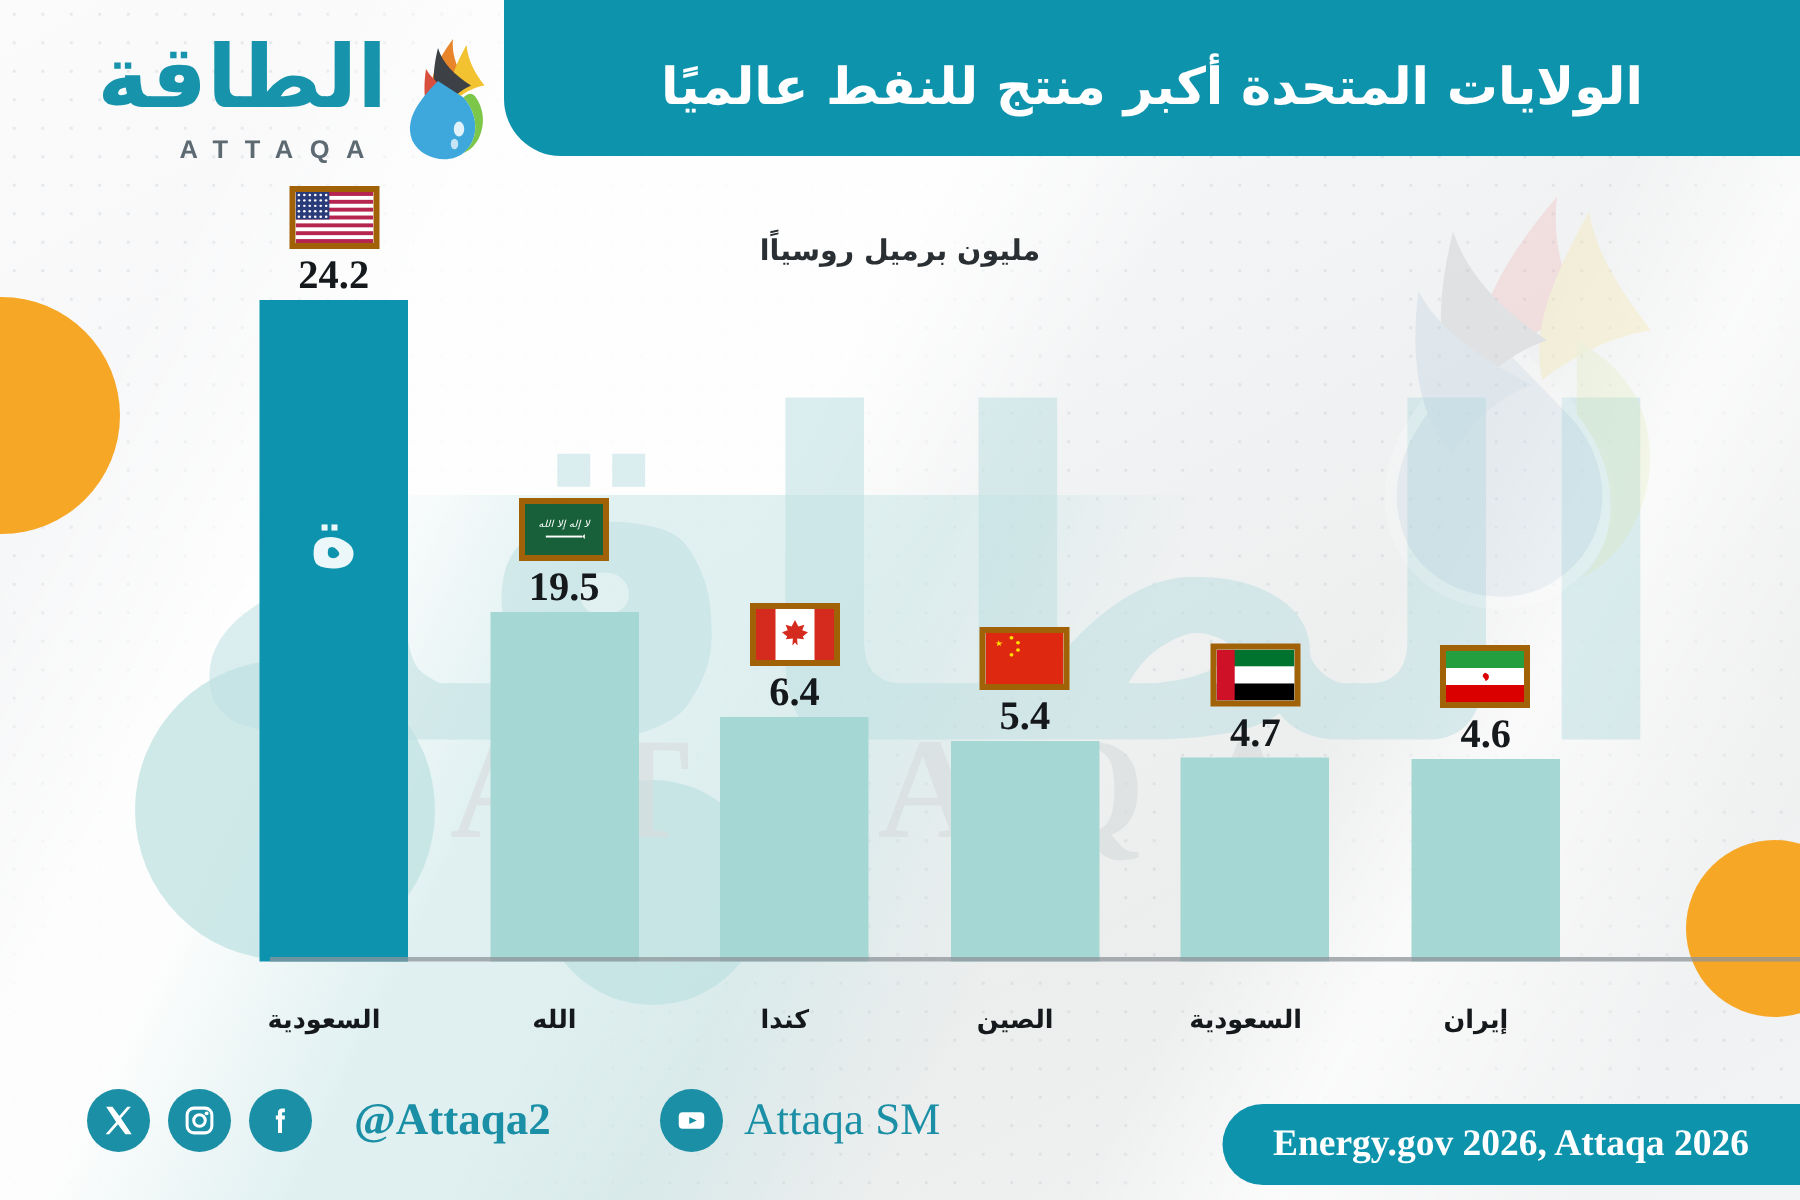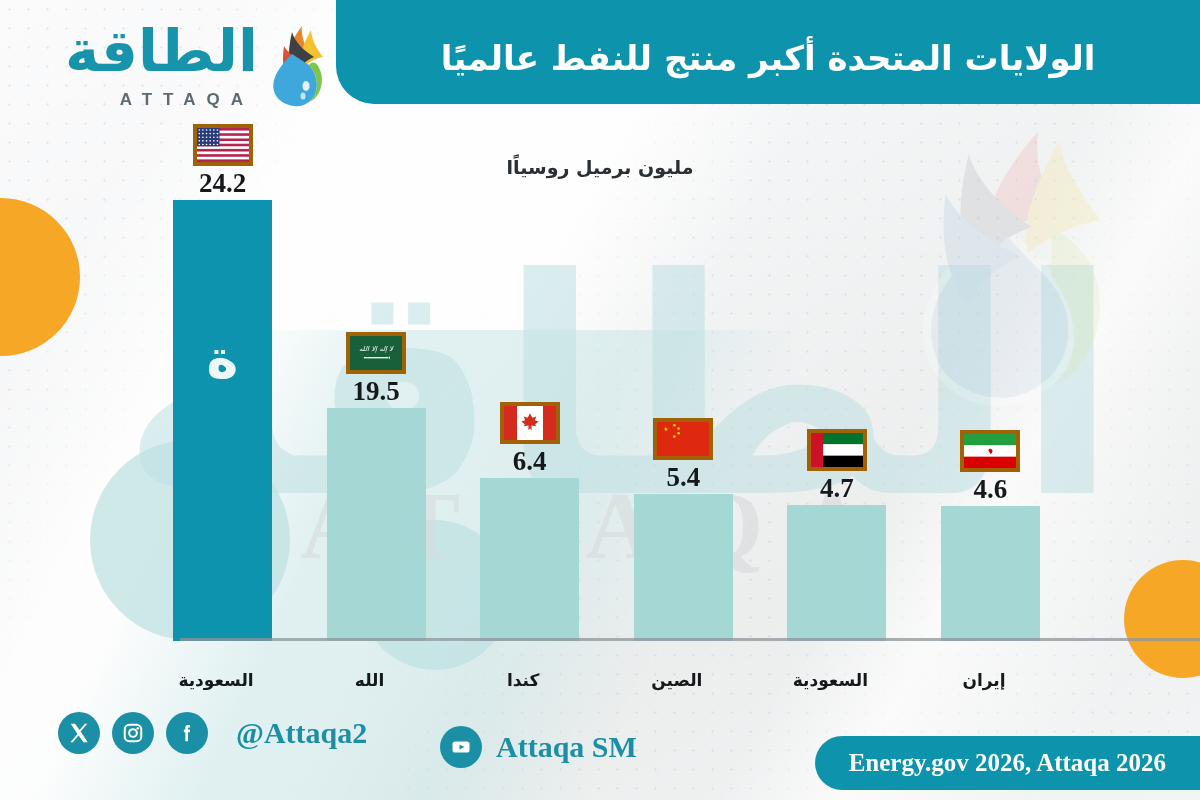--- a/index.html
+++ b/index.html
@@ -274,21 +274,21 @@
 
   
   .footer {
     position: absolute;
     left: 0; bottom: 0;
     width: 1200px; height: 96px;
     z-index: 6;
   }
   .social {
     position: absolute;
-    left: 58px; top: 8px;
+    left: 58px; top: 22px;
     display: flex;
     align-items: center;
     gap: 16px;
   }
   .sicon {
     width: 42px; height: 42px;
     border-radius: 50%;
     background: #1a8fa5;
     display: flex;
     align-items: center;
@@ -314,21 +314,21 @@
     width: 42px; height: 42px;
     border-radius: 50%;
     background: #1a8fa5;
     display: flex;
     align-items: center;
     justify-content: center;
   }
   .yt-label {
     margin-left: 14px;
     font-size: 30px;
-    font-weight: 700;
+    font-weight: 400;
     color: #1a8fa5;
     font-family: "Liberation Serif", serif;
     white-space: nowrap;
   }
 
   .source-box {
     position: absolute;
     right: 0; bottom: 10px;
     min-width: 370px;
     height: 54px;

